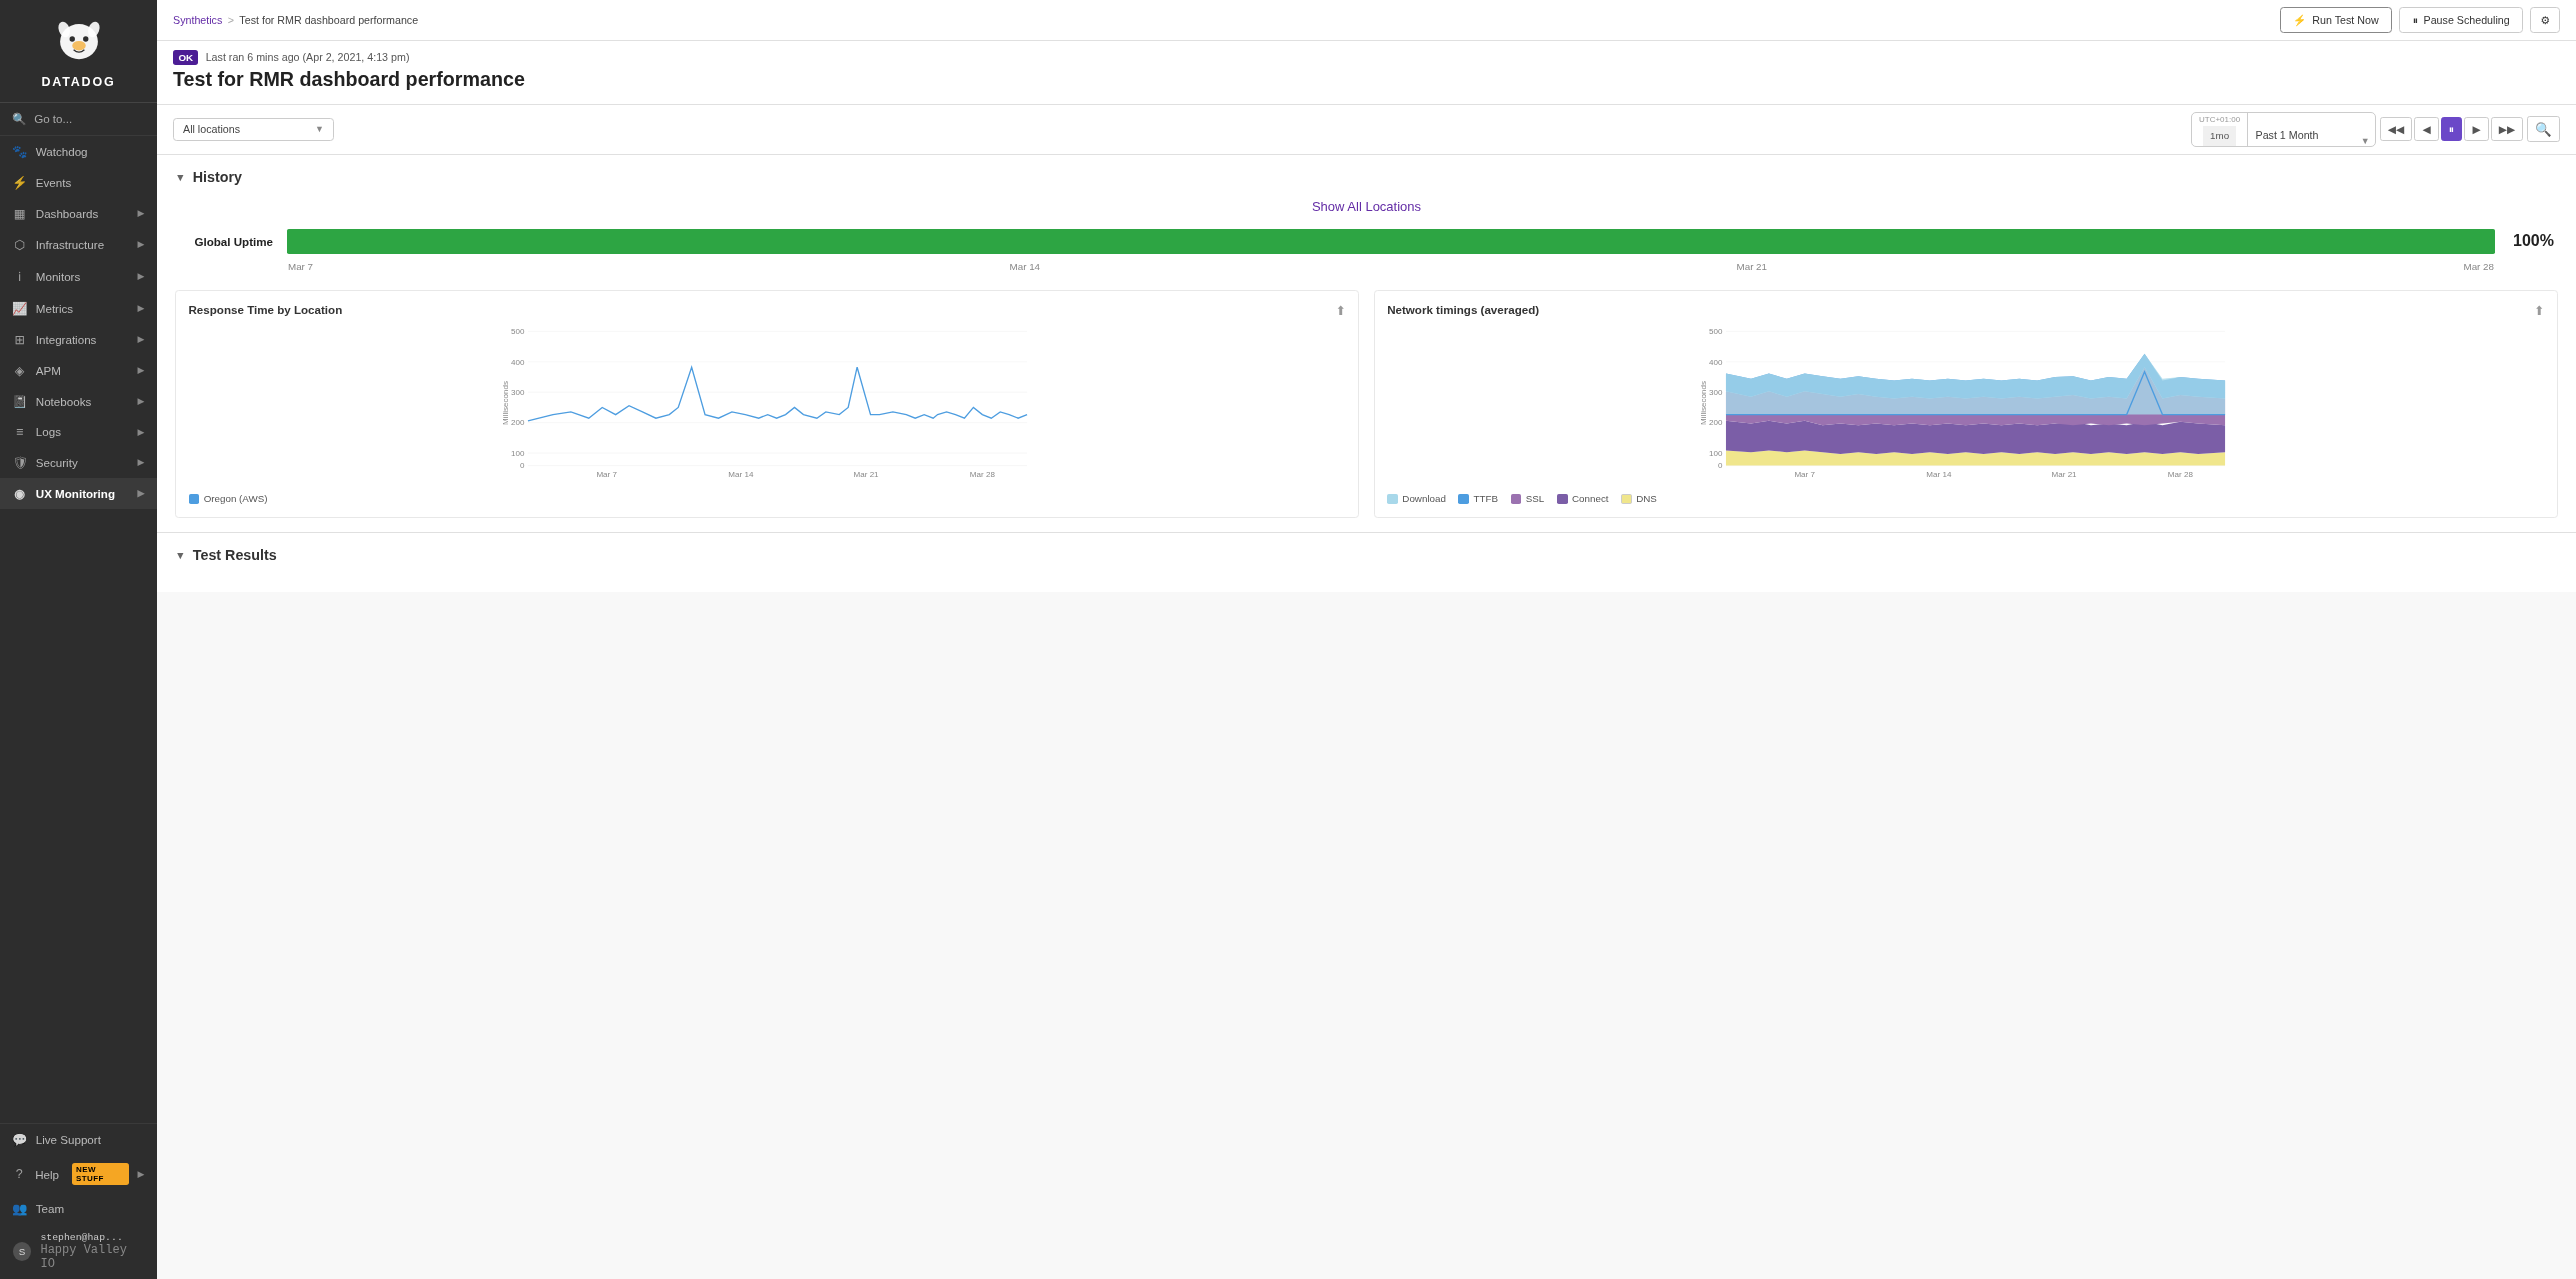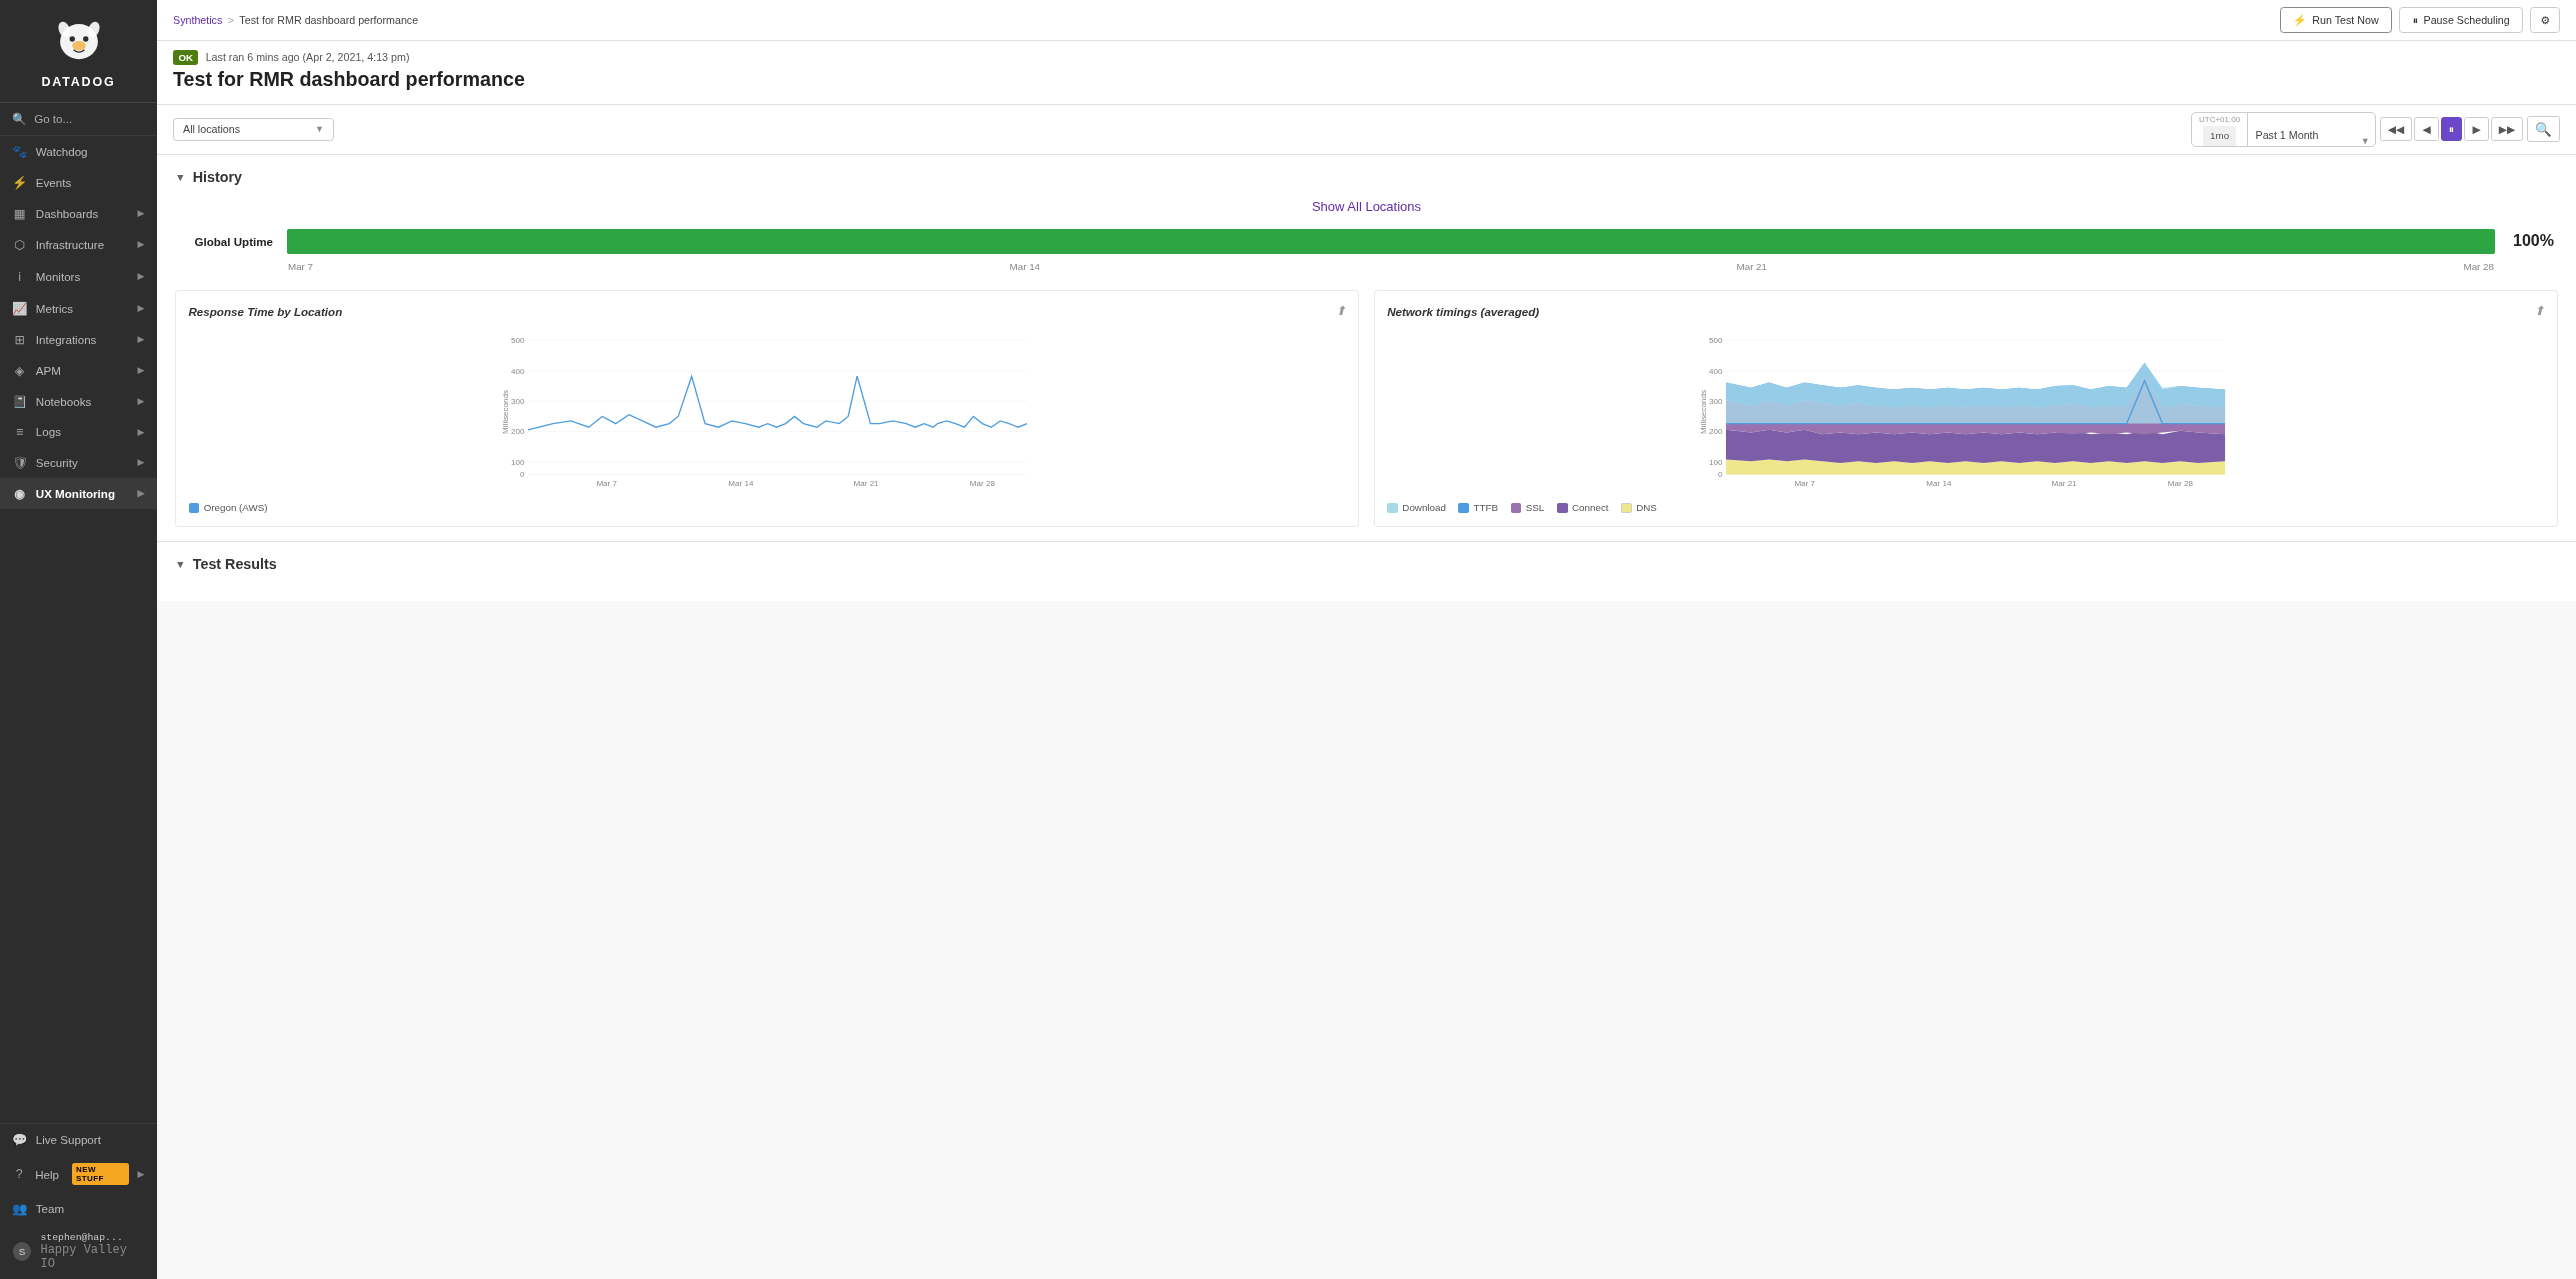--- a/index.html
+++ b/index.html
@@ -131,21 +131,21 @@
       background: #fff;
       flex-shrink: 0;
     }
     .status-row {
       display: flex;
       align-items: center;
       gap: 7.2px;
       margin-bottom: 3.6px;
     }
     .ok-badge {
-      background: #4d7c0f;
+      background: #4c1d95;
       color: #fff;
       font-size: 9.8px;
       font-weight: 700;
       padding: 1.8px 5.4px;
       border-radius: 2.7px;
     }
     .last-ran { font-size: 10.7px; color: #555; }
     .page-title { font-size: 19.7px; font-weight: 600; color: #222; }
 
     
@@ -298,23 +298,21 @@
     .chart-card {
       flex: 1;
       border: 0.9px solid #e8e8e8;
       border-radius: 3.6px;
       padding: 12.5px;
       background: #fff;
     }
     .chart-title-row {
       display: flex;
       justify-content: space-between;
-      align-items: flex-end;
-      margin-bottom: 9px;
-      font-style: italic;
+      align-items: flex-start;
     }
     .chart-title { font-size: 11.6px; font-weight: 600; color: #333; }
     .chart-share { color: #999; cursor: pointer; font-size: 12.5px; }
 
     
     .chart-area { width: 100%; }
 
     
     .chart-legend {
       display: flex;

